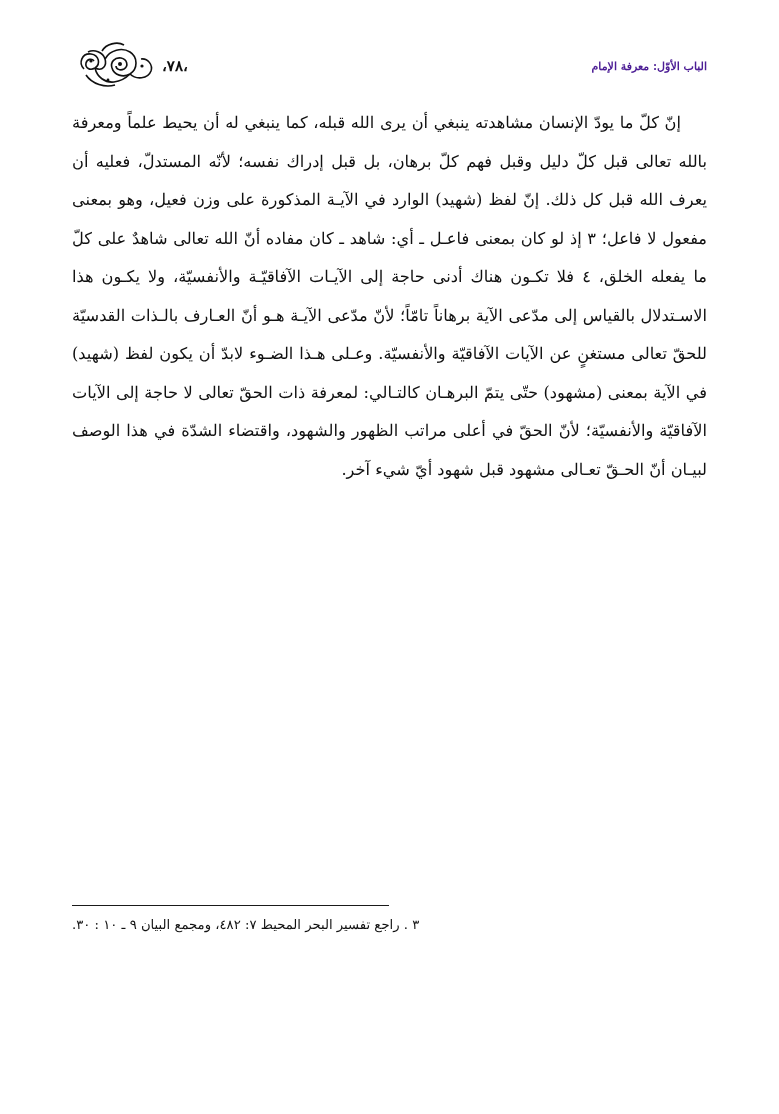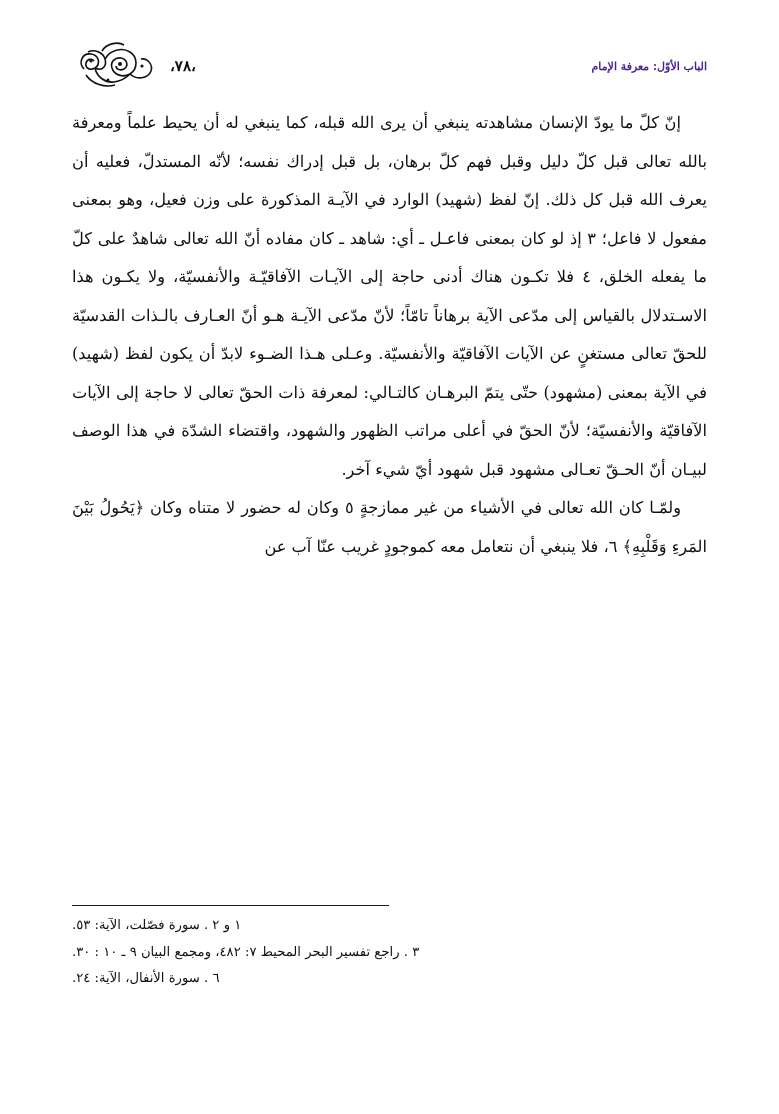--- a/index.html
+++ b/index.html
@@ -32,21 +32,21 @@
   .header-title {
     font-size: 11px;
     font-weight: bold;
     letter-spacing: 0px;
     white-space: nowrap;
     color: #4c1d95;
   }
   .header-right {
     display: flex;
     align-items: center;
-    gap: 14px;
+    gap: 6px;
   }
   .page-number {
     font-size: 15px;
     font-weight: bold;
     color: #0e0e0e;
     white-space: nowrap;
     letter-spacing: 1px;
   }
   .ornament {
     width: 84px;
@@ -134,24 +134,21 @@
             <circle cx="70" cy="27" r="1.6"></circle>
             <circle cx="36" cy="41" r="1.4"></circle>
           </g>
         </svg>
       </div>
     </div>
   </div>
 
   <div class="body-text">
     <p class="indent">إنّ كلّ ما يودّ الإنسان مشاهدته ينبغي أن يرى الله قبله، كما ينبغي له أن يحيط علماً ومعرفة بالله تعالى قبل كلّ دليل وقبل فهم كلّ برهان، بل قبل إدراك نفسه؛ لأنّه المستدلّ، فعليه أن يعرف الله قبل كل ذلك. إنّ لفظ (شهيد) الوارد في الآيـة المذكورة على وزن فعيل، وهو بمعنى مفعول لا فاعل؛ ٣ إذ لو كان بمعنى فاعـل ـ أي: شاهد ـ كان مفاده أنّ الله تعالى شاهدٌ على كلّ ما يفعله الخلق، ٤ فلا تكـون هناك أدنى حاجة إلى الآيـات الآفاقيّـة والأنفسيّة، ولا يكـون هذا الاسـتدلال بالقياس إلى مدّعى الآية برهاناً تامّاً؛ لأنّ مدّعى الآيـة هـو أنّ العـارف بالـذات القدسيّة للحقّ تعالى مستغنٍ عن الآيات الآفاقيّة والأنفسيّة. وعـلى هـذا الضـوء لابدّ أن يكون لفظ (شهيد) في الآية بمعنى (مشهود) حتّى يتمّ البرهـان كالتـالي: لمعرفة ذات الحقّ تعالى لا حاجة إلى الآيات الآفاقيّة والأنفسيّة؛ لأنّ الحقّ في أعلى مراتب الظهور والشهود، واقتضاء الشدّة في هذا الوصف لبيـان أنّ الحـقّ تعـالى مشهود قبل شهود أيّ شيء آخر.</p>
-    <p class="indent">ولمّـا كان الله تعالى في الأشياء من غير ممازجةٍ ٥ وكان له حضور لا متناه وكان ﴿يَحُولُ بَيْنَ المَرءِ وَقَلْبِهِ﴾ ٦، فلا ينبغي أن نتعامل معه كموجودٍ غريب عنّا آب عن</p>
   </div>
 
   <div class="footnote-rule"></div>
 
   <div class="footnotes">
-    <div class="fn-line">١ و ٢ . سورة فصّلت، الآية: ٥٣.</div>
     <div class="fn-line">٣ . راجع تفسير البحر المحيط ٧: ٤٨٢، ومجمع البيان ٩ ـ ١٠ : ٣٠.</div>
-    <div class="fn-line">٦ . سورة الأنفال، الآية: ٢٤.</div>
   </div>
 
 </div>
 
 </body></html>

